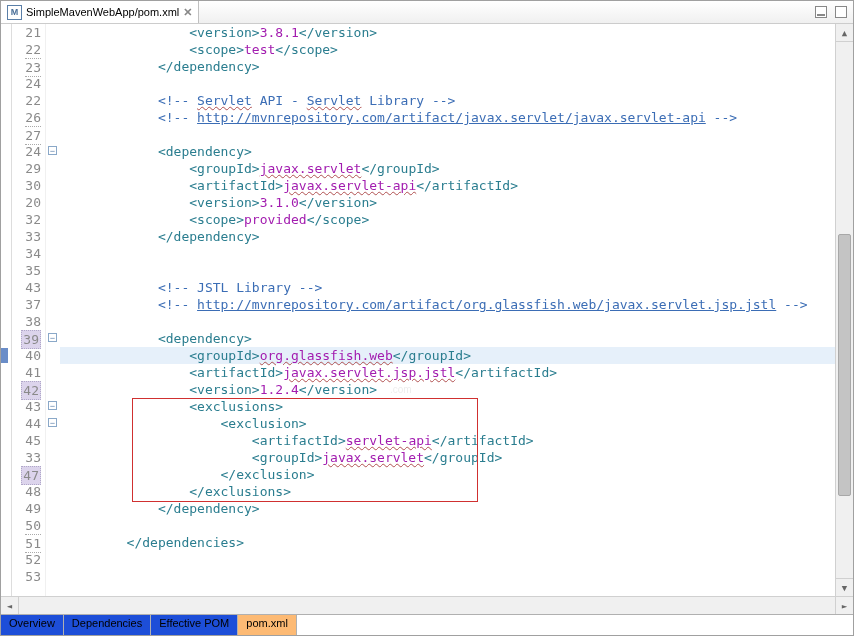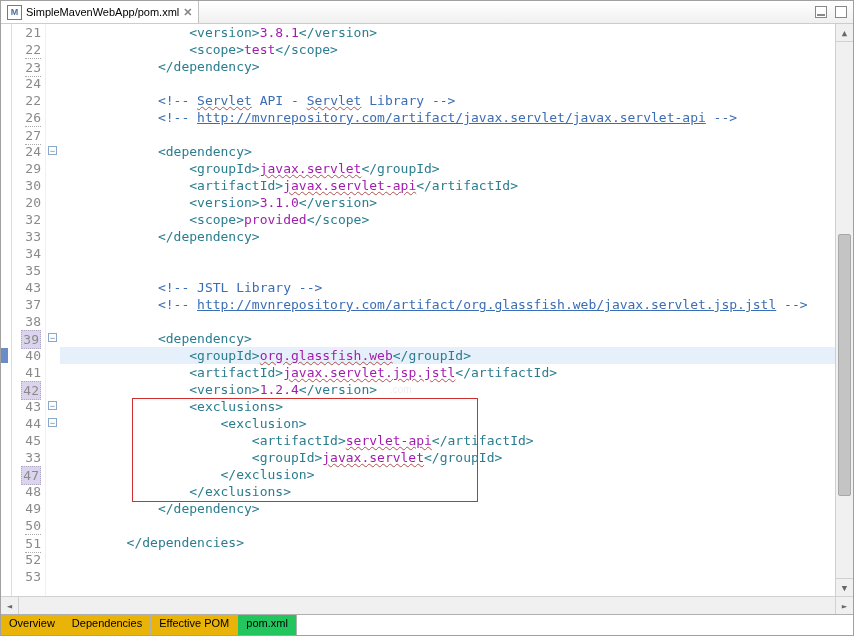--- a/index.html
+++ b/index.html
@@ -30,22 +30,22 @@
 .sq{text-decoration:underline wavy #b05050;text-decoration-thickness:1px}
 .scroll-v{width:17px;background:#f0f0f0;border-left:1px solid #d0d0d0;position:relative}
 .scroll-thumb{position:absolute;left:2px;right:2px;top:210px;height:260px;background:#c4c4c4;border:1px solid #a8a8a8;border-radius:2px}
 .scroll-btn{position:absolute;left:0;right:0;height:17px;background:#f0f0f0;display:flex;align-items:center;justify-content:center;color:#666;font-size:9px}
 .scroll-btn.up{top:0;border-bottom:1px solid #d0d0d0}
 .scroll-btn.dn{bottom:0;border-top:1px solid #d0d0d0}
 .hscroll{height:17px;background:#f0f0f0;border-top:1px solid #d0d0d0;display:flex;align-items:center}
 .hscroll-btn{width:17px;height:100%;display:flex;align-items:center;justify-content:center;color:#666;font-size:9px;border-right:1px solid #d0d0d0}
 .hscroll-btn.r{border-right:none;border-left:1px solid #d0d0d0;margin-left:auto}
 .bottom-tabs{height:20px;border-top:1px solid #b0b0b0;display:flex;background:#fff;font:11px "Segoe UI",sans-serif}
-.btab{padding:2px 8px;border-right:1px solid #b0b0b0;cursor:pointer;background:#eab308}
-.btab.active{background:#22c55e}
+.btab{padding:2px 8px;border-right:1px solid #b0b0b0;cursor:pointer;background:#1d4ed8}
+.btab.active{background:#fdba74}
 .marker{position:absolute;left:0;width:7px;height:15px;background:#6a8dc8}
 .wm{position:absolute;font:italic bold 38px Arial;color:rgba(0,0,0,0.05);pointer-events:none;letter-spacing:-1px}
 .wm2{position:absolute;font:10px Arial;color:rgba(0,0,0,0.08);pointer-events:none}
 </style>
 </head>
 <body>
 
 <div class="editor">
  <div class="titlebar">
   <div class="file-tab">

